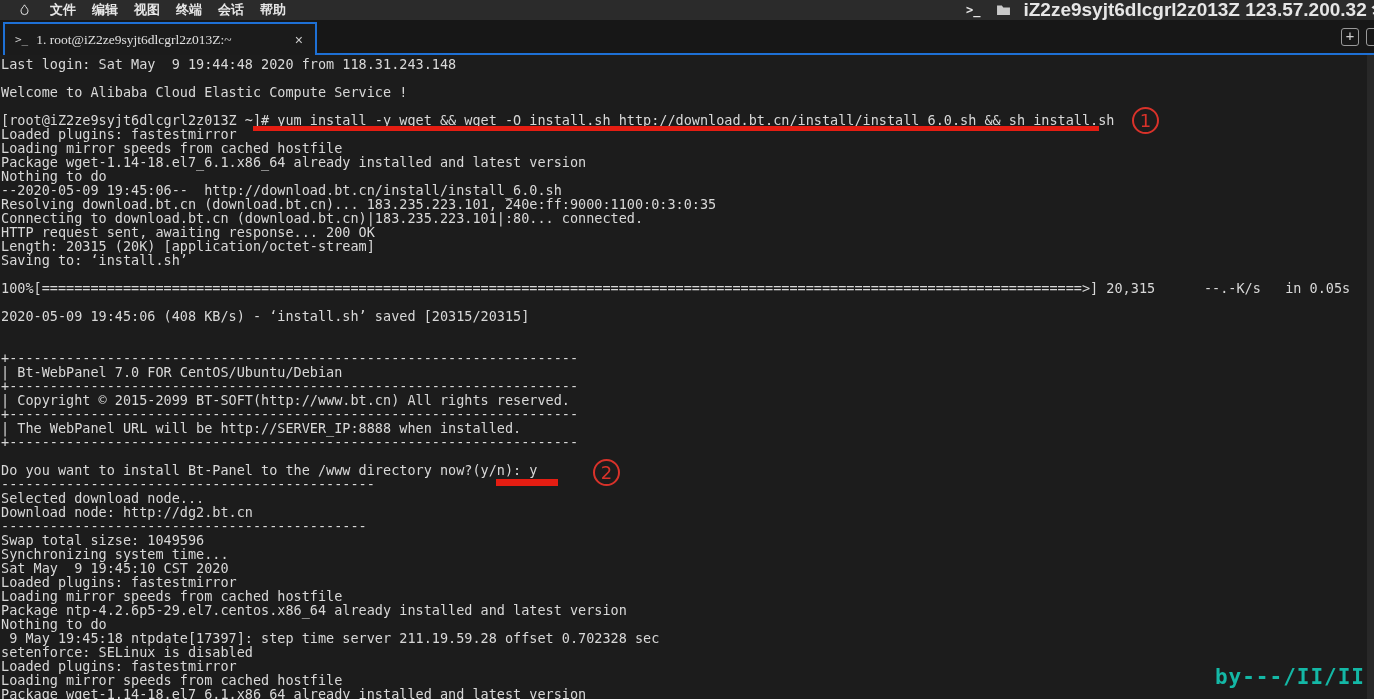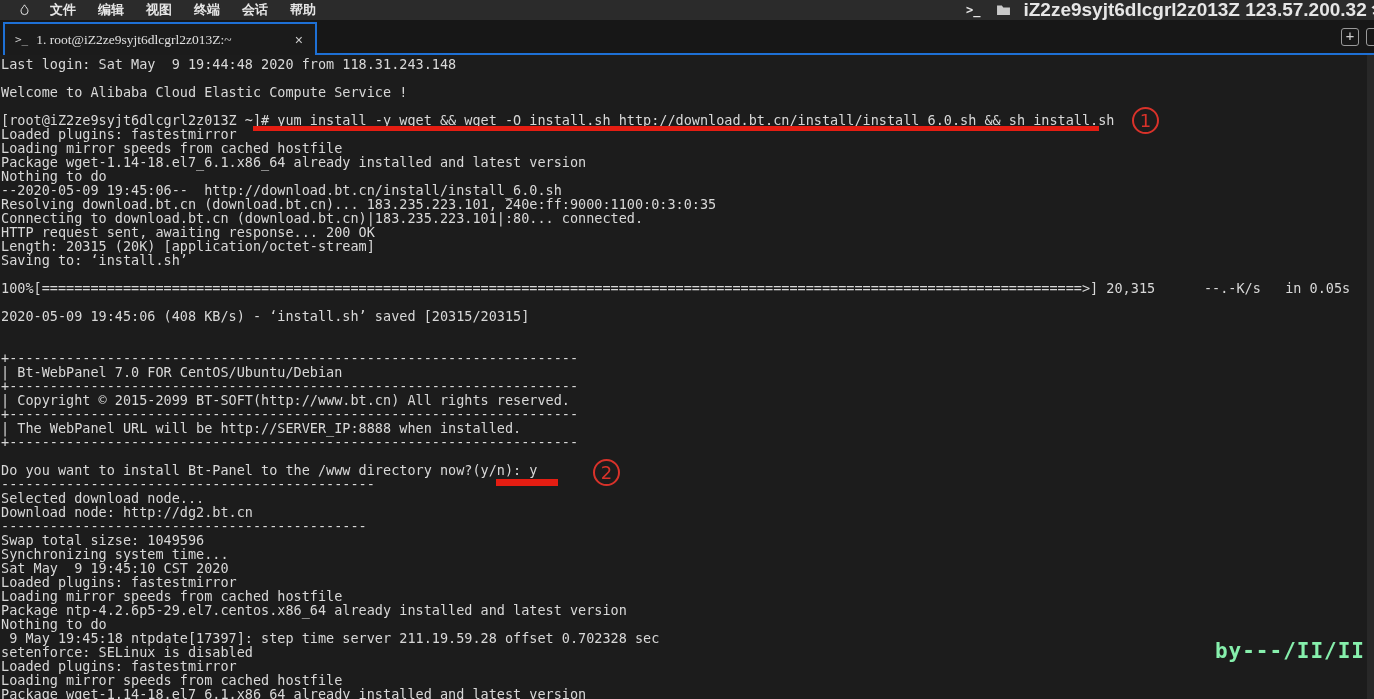--- a/index.html
+++ b/index.html
@@ -8,21 +8,21 @@
     width:1374px; height:699px; position:relative; overflow:hidden;
     background:#1c1c1c; font-family:"Liberation Sans", sans-serif;
   }
 
   
   .menubar {
     position:relative; height:20px; background:#2b2b2b;
     display:flex; align-items:center; color:#e6e6e6; font-size:13px; font-weight:700;
   }
   .app-icon { margin-left:18px; display:inline-flex; align-items:center; }
-  .menu-items { display:flex; gap:22px; margin-left:19px; }
+  .menu-items { display:flex; gap:16px; margin-left:19px; }
   .menu-item { cursor:default; white-space:nowrap; }
   .menubar-right {
     position:absolute; left:966px; top:0; height:20px;
     display:flex; align-items:center; white-space:nowrap; font-weight:700;
   }
   .term-glyph { font-family:"DejaVu Sans Mono", monospace; font-size:12px; font-weight:700; }
   .folder-icon { margin-left:16px; display:inline-flex; }
   .host-summary { margin-left:12px; font-size:19px;text-align:right; }
   .avatar {
     margin-left:14px; width:17px; height:17px; border-radius:50%;
@@ -70,23 +70,23 @@
   .ann-underline.ans  { left:496px; top:424px; width:62px;  height:7px; }
   .ann-circle {
     position:absolute; width:27px; height:27px; border:2px solid #d8322a; border-radius:50%;
     color:#d8322a; display:flex; align-items:center; justify-content:center;
     font:18px "DejaVu Sans", sans-serif;
   }
   .ann-circle.step1 { left:1132px; top:52px; }
   .ann-circle.step2 { left:593px;  top:404px; }
 
   .watermark {
-    position:absolute; right:9px; top:584px;
+    position:absolute; right:9px; top:610px;
     font:700 21px "DejaVu Sans Mono", monospace;
-    color:#86efac; letter-spacing:1px;
+    color:#14b8a6; letter-spacing:1px;
   }
 
   .scrollbar-track {
     position:absolute; right:0; top:0; width:7px; height:644px; background:#282828;
   }
 </style>
 </head>
 <body>
 
 <div class="menubar">

